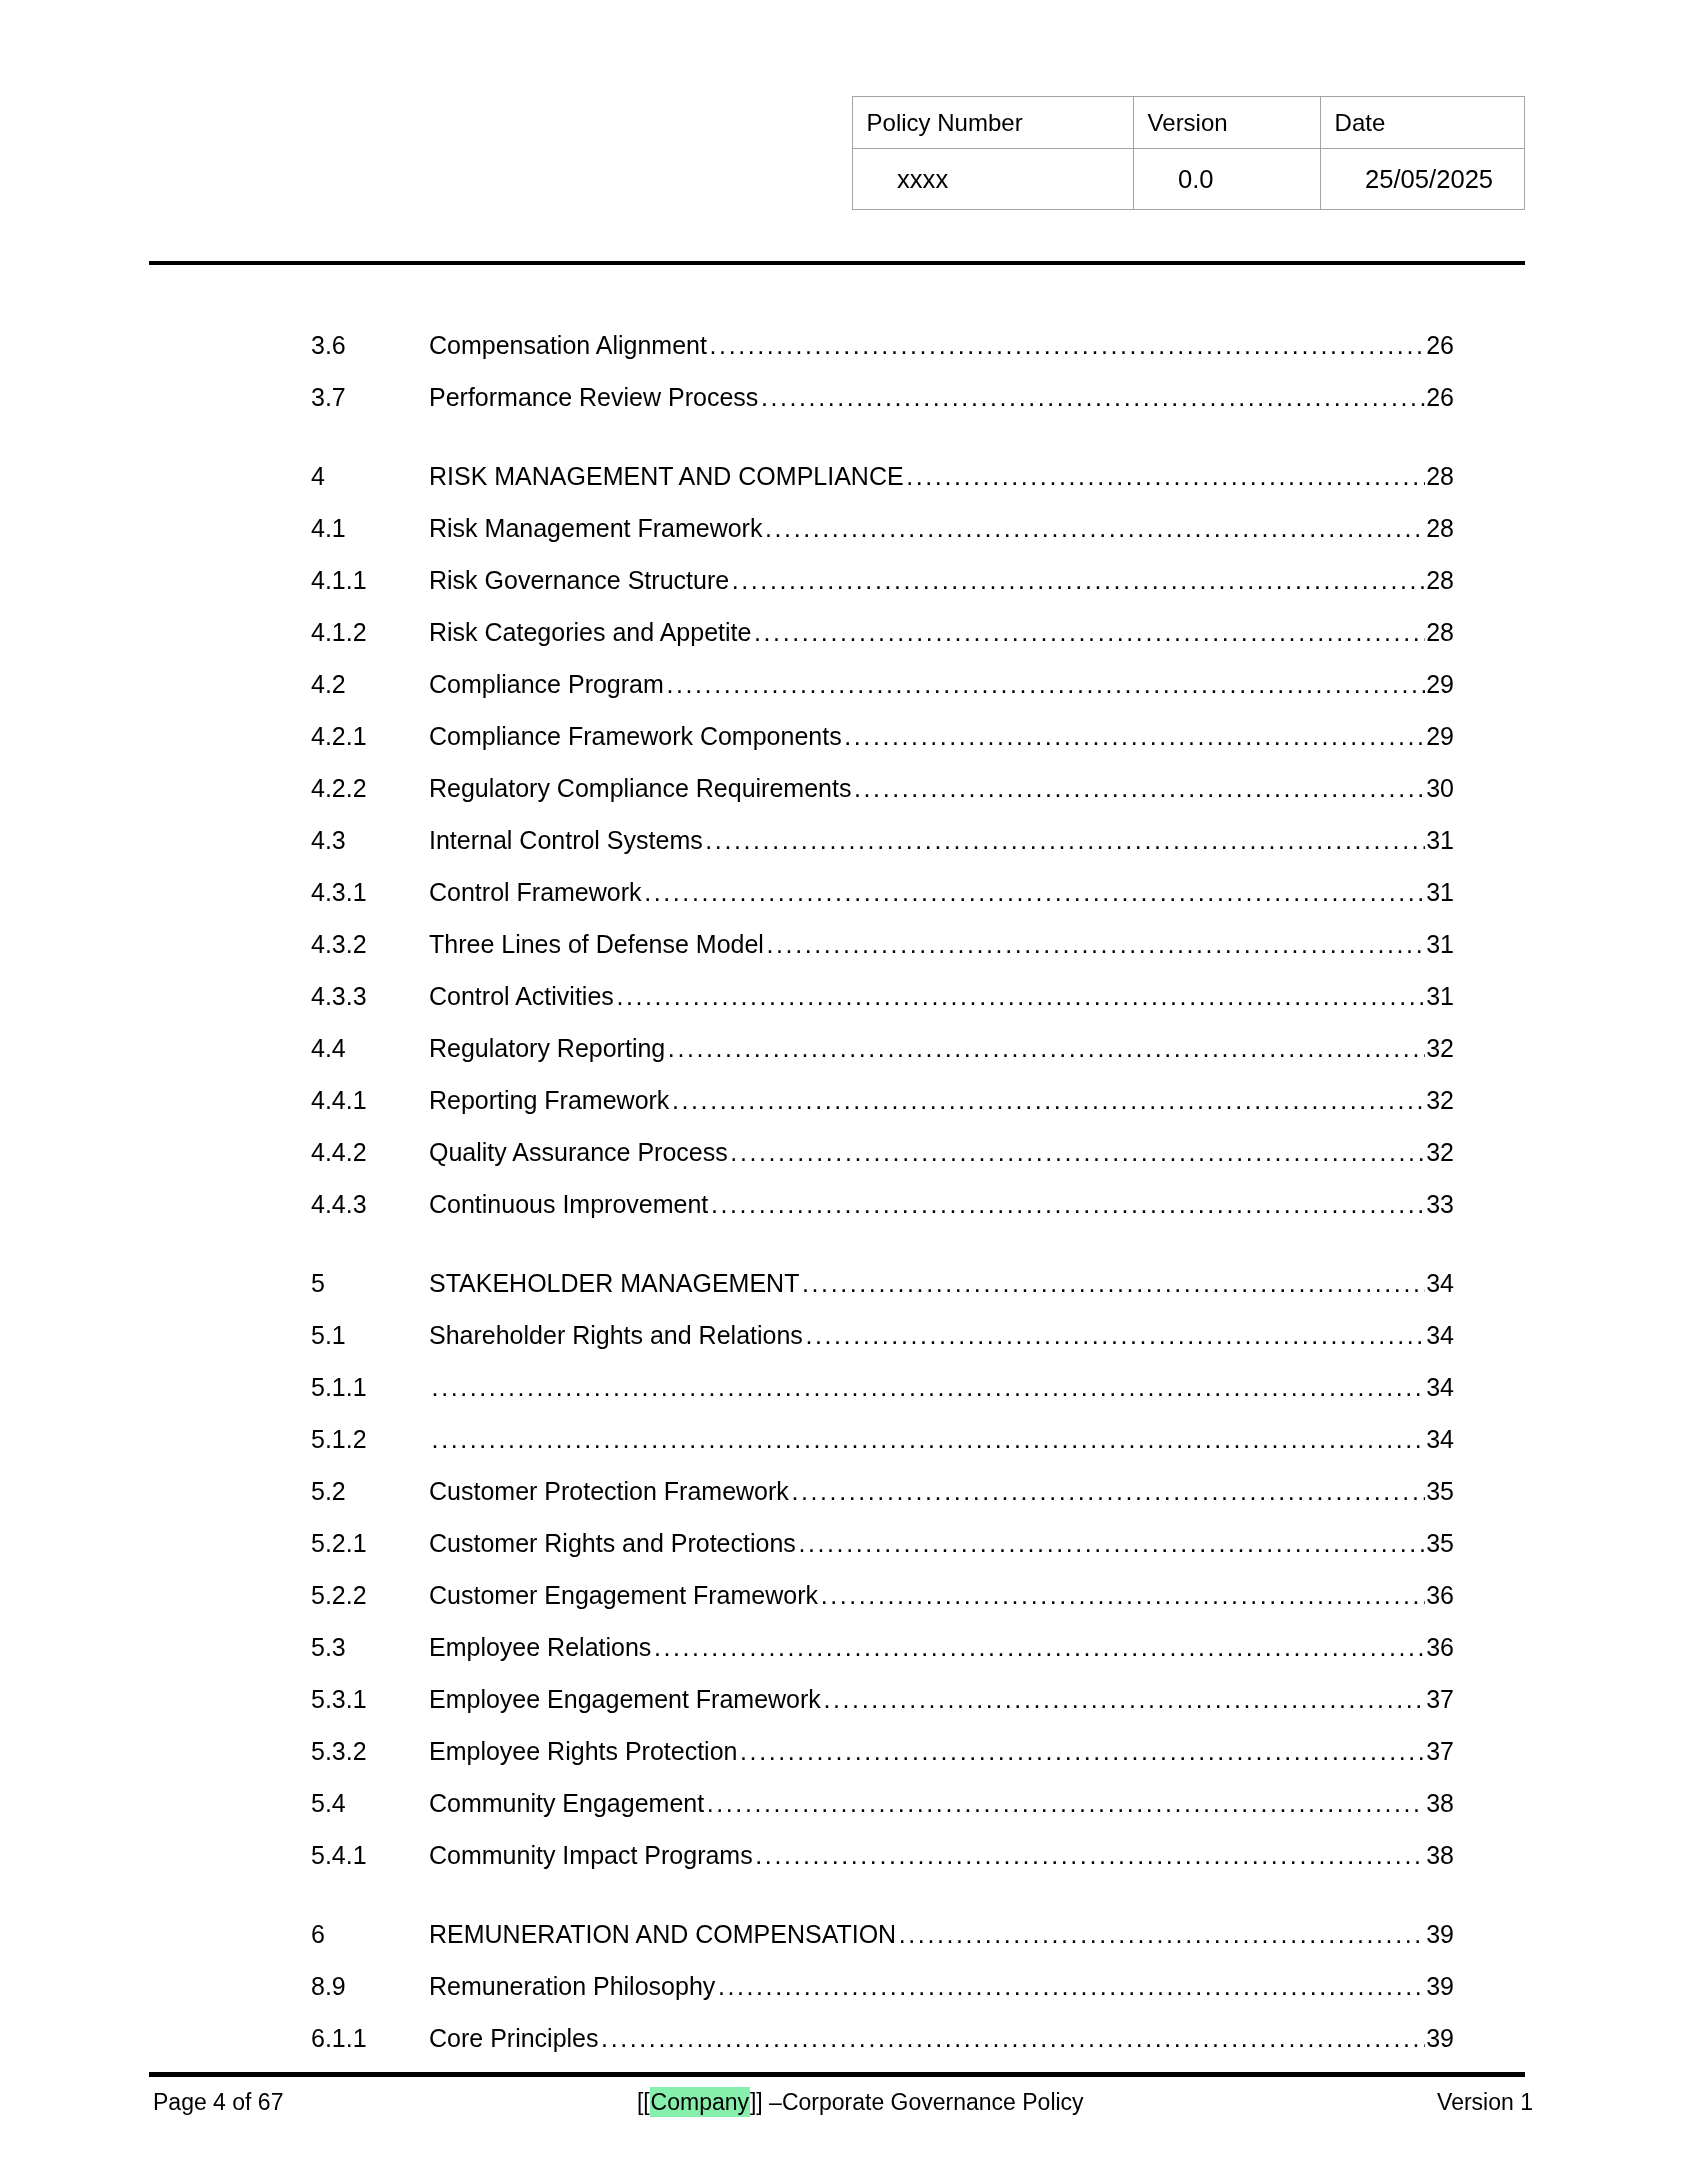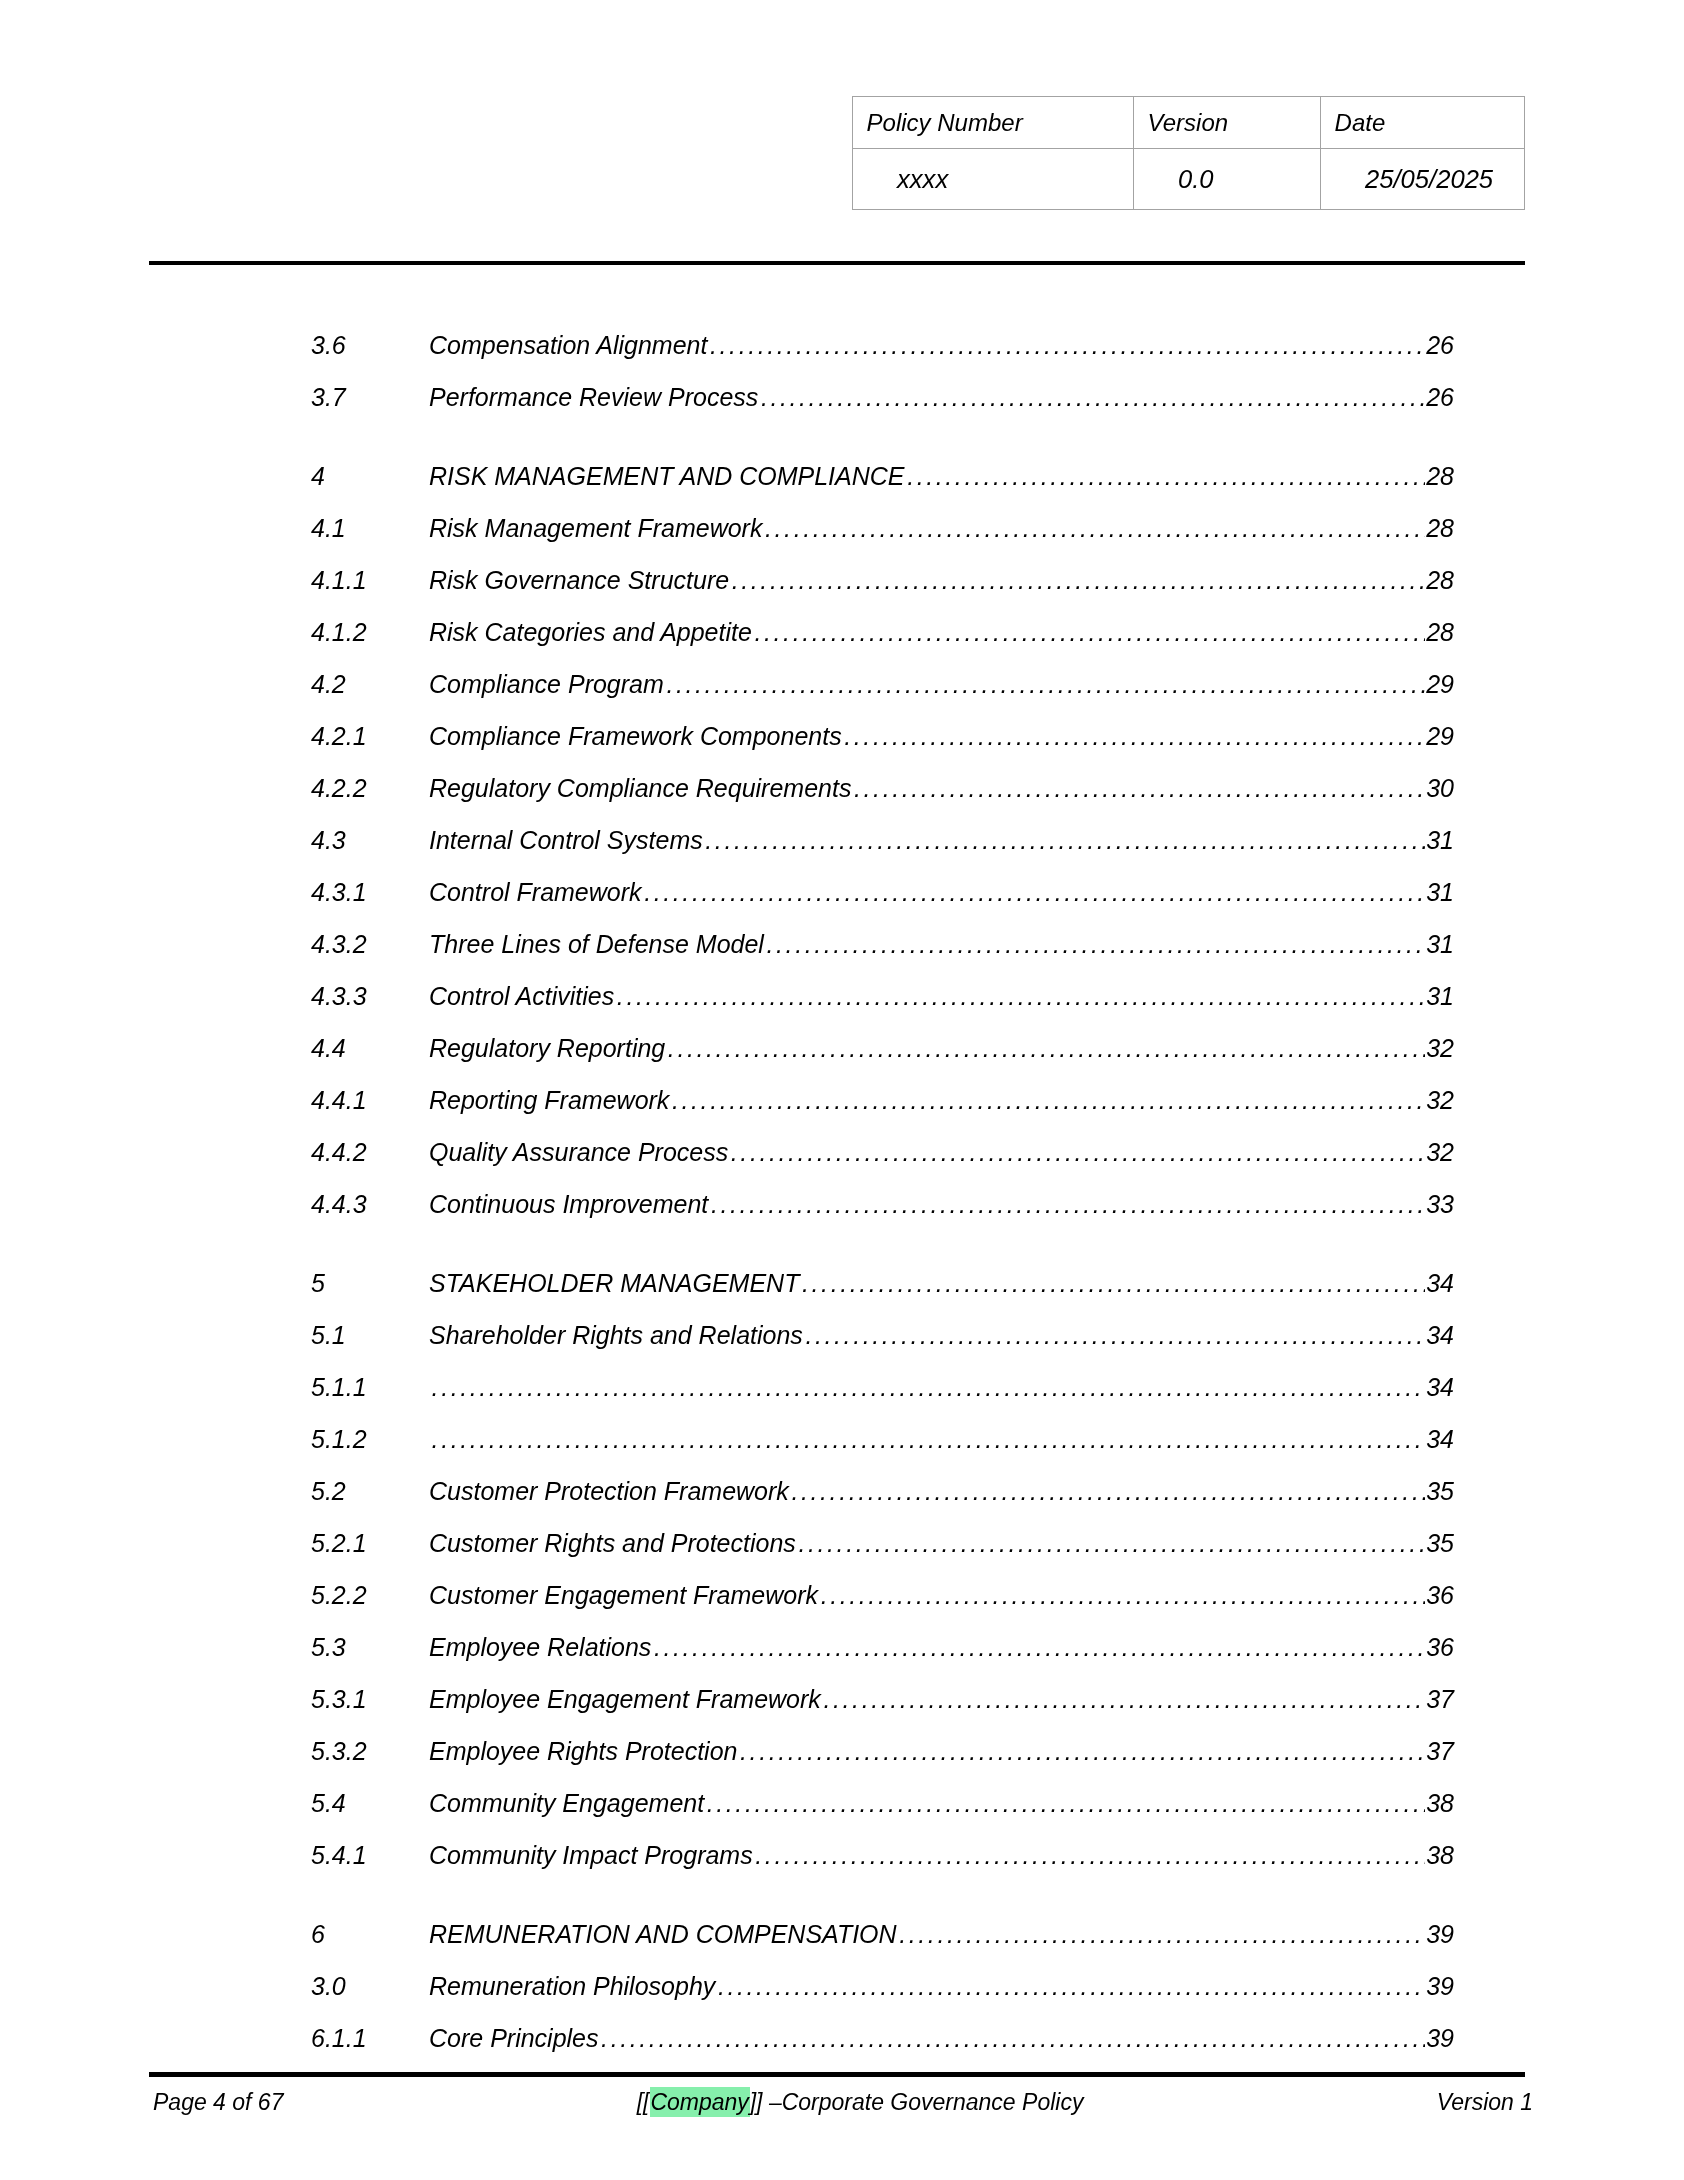--- a/index.html
+++ b/index.html
@@ -3,21 +3,21 @@
 <meta charset="utf-8">
 <style>
   html, body { margin: 0; padding: 0; }
   body {
     width: 1685px; height: 2181px;
     background: #ffffff;
     position: relative;
     font-family: "Liberation Sans", "DejaVu Sans", sans-serif;
     color: #000000;
   }
-  .page { position: absolute; inset: 0; font-style: italic; }
+  .page { position: absolute; inset: 0; }
 
   
   .header-table {
     position: absolute; left: 852px; top: 96px; width: 673px;
     border-collapse: collapse; table-layout: fixed;
   }
   .header-table td {
     border: 1.7px solid #a3a3a3;
     padding: 0 0 0 13.6px;
     vertical-align: middle;
@@ -275,21 +275,21 @@
     </div>
       </div>
       <div class="toc-group">
         <div class="toc-row">
       <span class="toc-num">6</span>
       <span class="toc-title">REMUNERATION AND COMPENSATION</span>
       <span class="toc-dots"></span>
       <span class="toc-page">39</span>
     </div>
         <div class="toc-row">
-      <span class="toc-num">3.0</span>
+      <span class="toc-num">8.9</span>
       <span class="toc-title">Remuneration Philosophy</span>
       <span class="toc-dots"></span>
       <span class="toc-page">39</span>
     </div>
         <div class="toc-row">
       <span class="toc-num">6.1.1</span>
       <span class="toc-title">Core Principles</span>
       <span class="toc-dots"></span>
       <span class="toc-page">39</span>
     </div>

